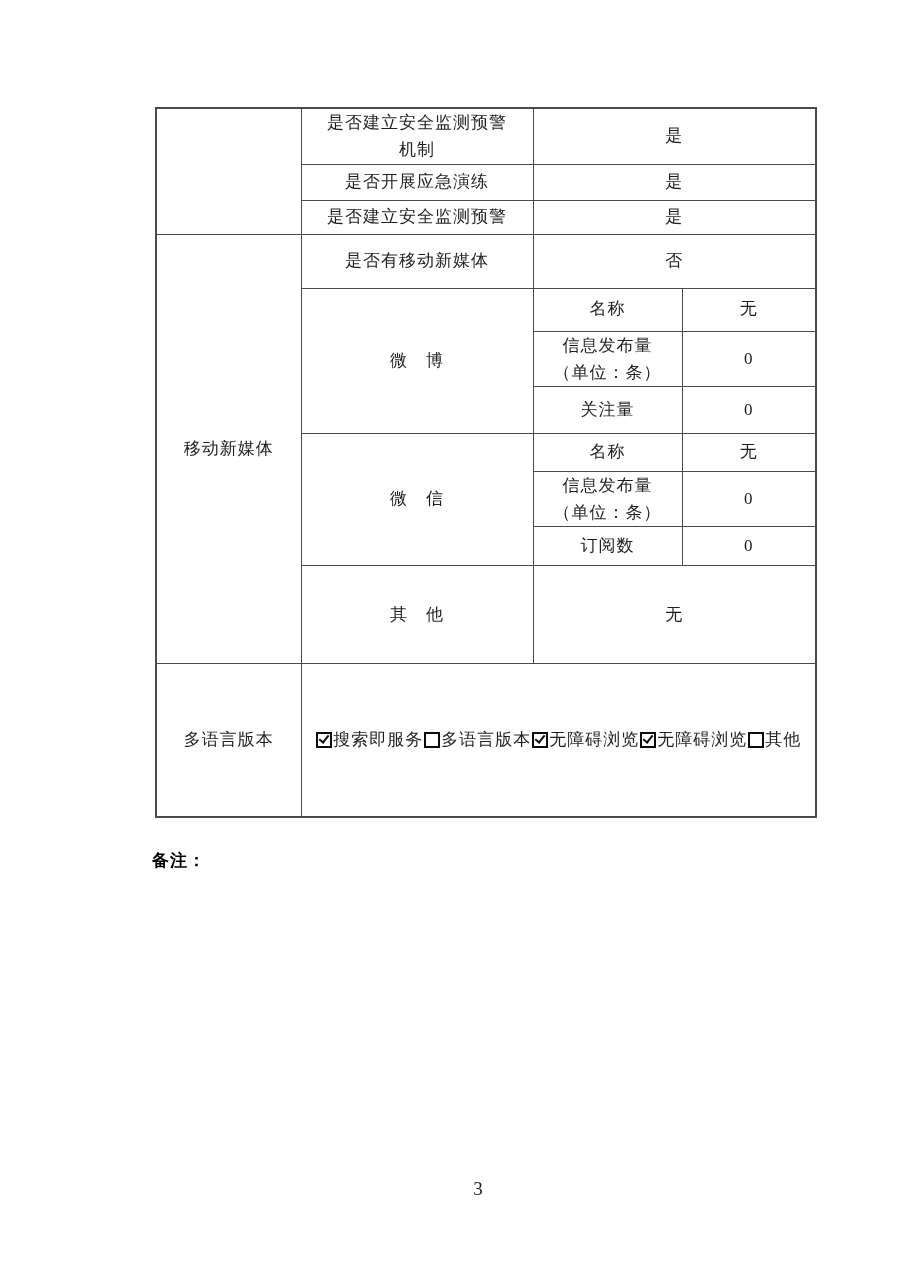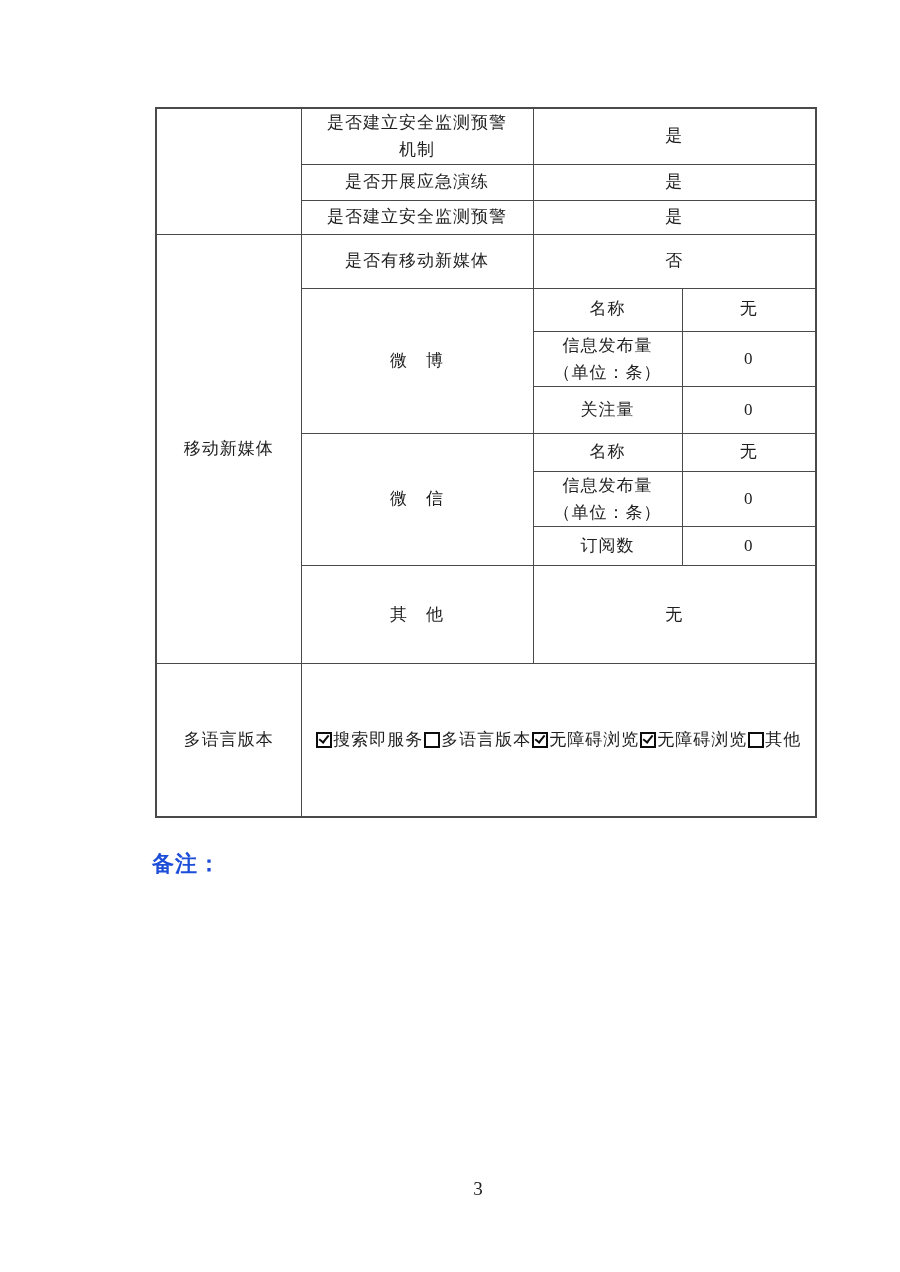--- a/index.html
+++ b/index.html
@@ -55,25 +55,25 @@
     position:absolute;
     left:2.5px; top:-1px;
     width:4px; height:8px;
     border-right:2.5px solid #0c0c0c;
     border-bottom:2.5px solid #0c0c0c;
     transform:rotate(38deg);
   }
   .remark {
     position:absolute;
     left:124px; top:849px;
-    font-size:22px;
+    font-size:17px;
     font-weight:bold;
     letter-spacing:1px;
     font-family:"Liberation Sans","DejaVu Sans",sans-serif;
-    color:#1d4ed8;
+    color:#000000;
   }
   .pagenum {
     position:absolute;
     left:0; right:0; top:1178px;
     text-align:center;
     font-size:19px;
     color:#222;
   }
 </style>
 </head>

